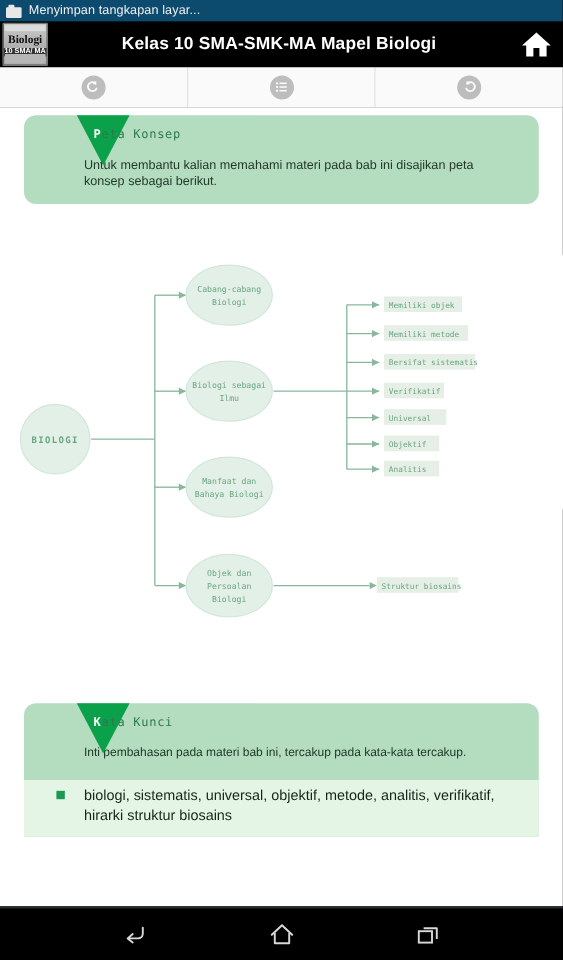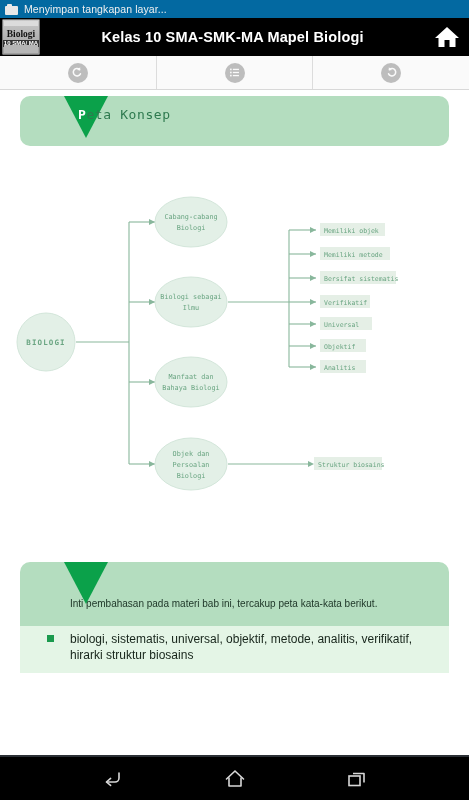--- a/index.html
+++ b/index.html
@@ -1,21 +1,21 @@
 <!DOCTYPE html>
 <html><head>
 <meta charset="utf-8">
 <style>
   * { margin:0; padding:0; box-sizing:border-box; }
   html,body { width:469px; height:800px; overflow:hidden; background:#000; }
   body { font-family:"Liberation Sans", sans-serif; }
 
   
   .statusbar{
-    height:18px; background:#0369a1; display:flex; align-items:center;
+    height:18px; background:#0c4a6e; display:flex; align-items:center;
     padding-left:5px; gap:6px;
   }
   .sb-icon{ width:13px; height:11px; position:relative; flex:none; }
   .sb-icon .body{
     position:absolute; left:0; top:2px; width:13px; height:9px;
     background:#e8e8e8; border-radius:1px;
   }
   .sb-icon .tab{
     position:absolute; left:2px; top:0px; width:5px; height:3px;
     background:#e8e8e8; border-radius:1px 1px 0 0;
@@ -88,21 +88,21 @@
   .card-head{ position:relative; height:30px; }
   .tri-shape{
     position:absolute; left:32px; top:-6px; width:0; height:0;
     border-left:24px solid transparent;
     border-right:24px solid transparent;
     border-top:40px solid #0ba14a;
   }
   .card-title{
     position:absolute; left:44px; top:3px;
     font-family:"DejaVu Sans Mono", monospace;
-    font-size:13px; color:#2f7a4f; letter-spacing:.6px;
+    font-size:10px; color:#2f7a4f; letter-spacing:.6px;
     white-space:nowrap;
   }
   .card-title .cap{ color:#ffffff; font-weight:bold; }
   .card-text{
     font-size:10.5px; color:#23392c; line-height:13px;
     padding-left:36px; padding-right:10px; margin-top:-2px;
   }
 
   .kk-sub{
     font-size:10px; color:#20382a; padding-left:36px; margin-top:-2px;
@@ -193,20 +193,21 @@
 </div>
 
 <div class="page">
 
   <div class="card">
     <div class="card-head">
       <span class="tri-shape" style="border-top-color:#0ba14a; left:30px; top:-8px;
                    border-left-width:22px; border-right-width:22px; border-top-width:42px;"></span>
       <span class="card-title"><span class="cap">P</span><span>eta Konsep</span></span>
     </div>
+    <div class="card-text">Untuk membantu kalian memahami materi pada bab ini disajikan peta konsep sebagai berikut.</div>
   </div>
 
   <div class="diagram">
     <svg width="469" height="400" viewBox="0 0 469 400">
       <g stroke="#89b79c" stroke-width="1.1" fill="none">
 
         <line x1="76" y1="188" x2="129" y2="188"></line>
         <line x1="129" y1="68" x2="129" y2="310"></line>
 
         <line x1="129" y1="68" x2="155" y2="68"></line>
@@ -305,22 +306,23 @@
         <rect x="314" y="303" width="68" height="13" fill="#e5efe6"></rect>
         <text class="chip-txt" x="318" y="312.5" font-size="6.5">Struktur biosains</text>
       </g>
     </svg>
   </div>
 
   <div class="card kunci" style="margin-top:8px;">
     <div class="card-head">
       <span class="tri-shape" style="border-top-color:#0ba14a; left:30px; top:-8px;
                    border-left-width:22px; border-right-width:22px; border-top-width:42px;"></span>
+      <span class="card-title"><span class="cap">K</span><span>ata Kunci</span></span>
     </div>
-    <div class="kk-sub">Inti pembahasan pada materi bab ini, tercakup peta kata-kata berikut.</div>
+    <div class="kk-sub">Inti pembahasan pada materi bab ini, tercakup pada kata-kata tercakup.</div>
     <div class="kk-list">
       <div class="kk-item">
         <span class="kk-bullet"></span>
         <span>biologi, sistematis, universal, objektif, metode, analitis, verifikatif, hirarki struktur biosains</span>
       </div>
     </div>
   </div>
 
 </div>
 

